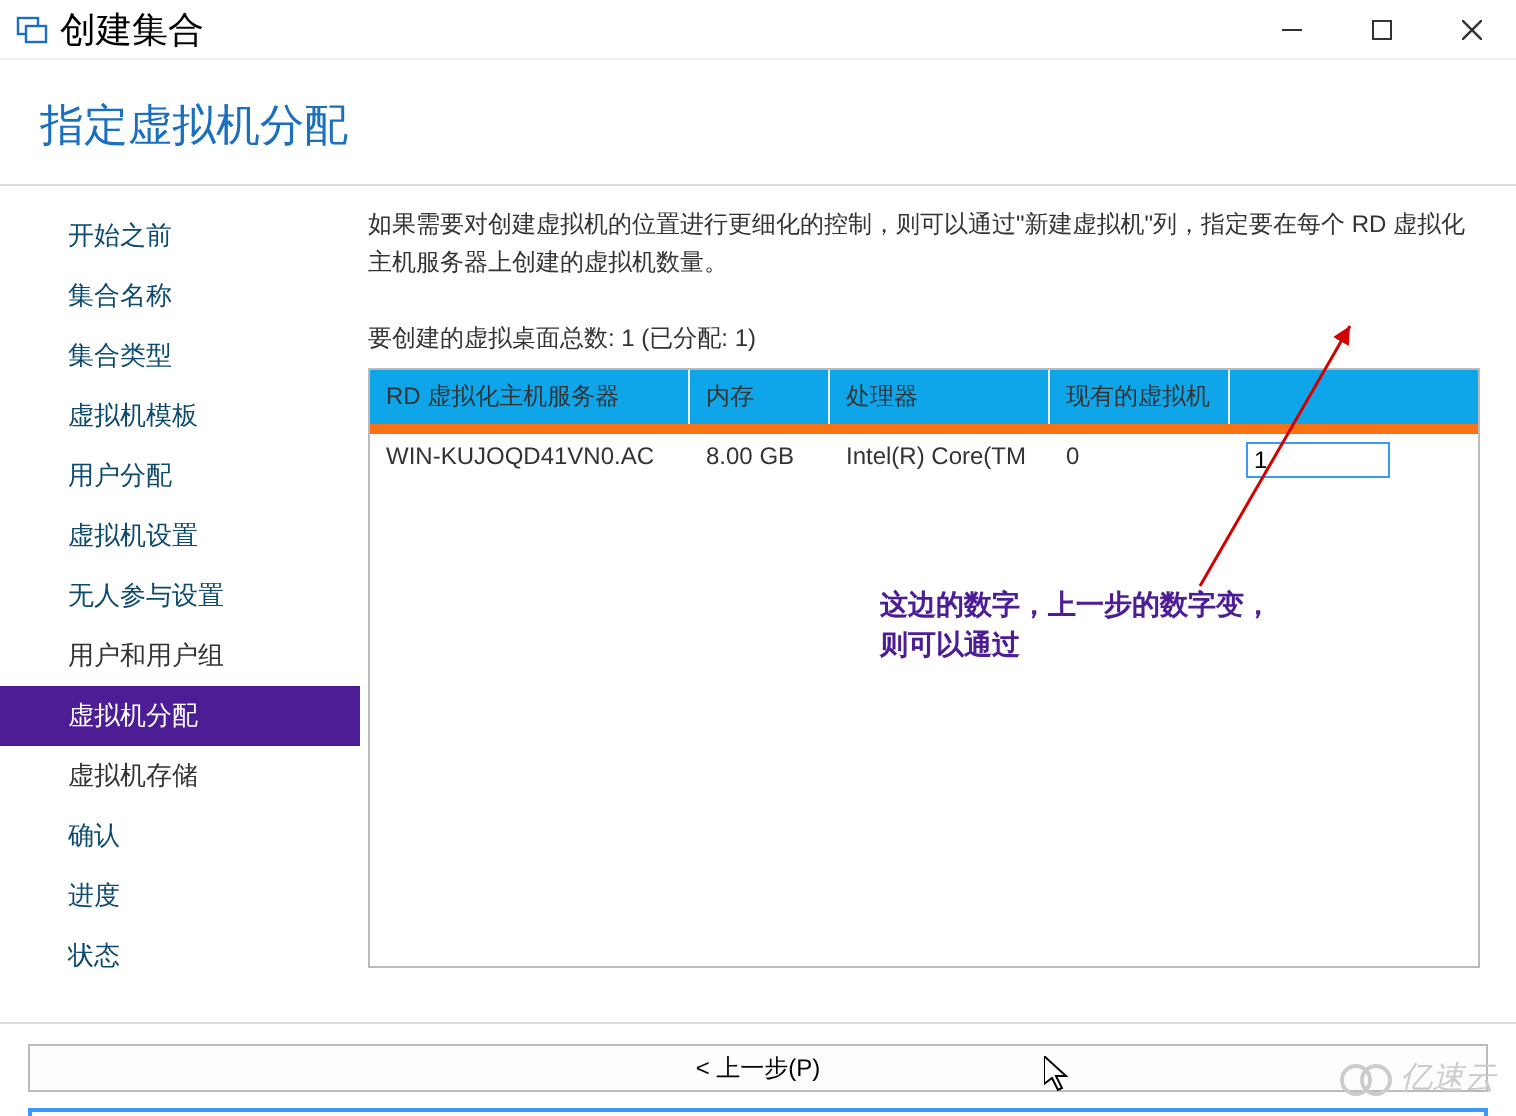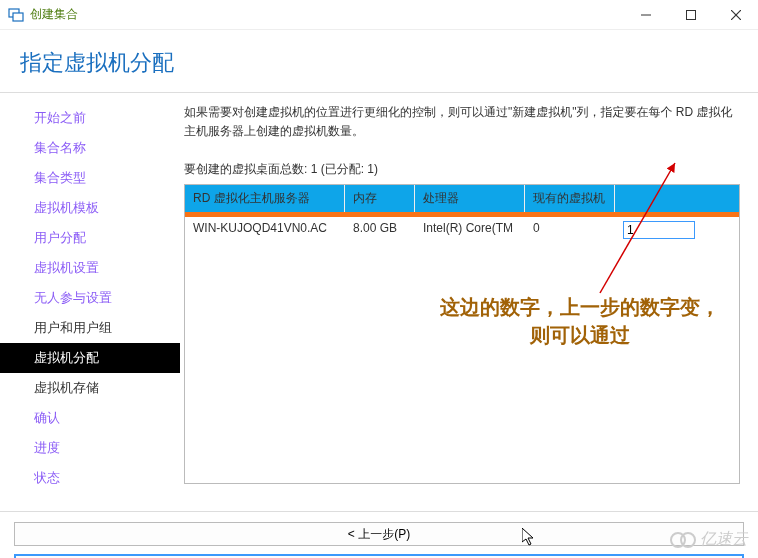--- a/index.html
+++ b/index.html
@@ -21,21 +21,21 @@
     padding: 0 0 0 8px;
     border-bottom: 1px solid #eee;
   }
   .titlebar .app-icon {
     width: 16px; height: 16px;
     margin-right: 6px;
     display: inline-flex;
     align-items: center;
     justify-content: center;
   }
-  .titlebar .title { flex: 1; color: #4d7c0f; font-size: 12px; }
+  .titlebar .title { flex: 1; color: #000000; font-size: 18px; }
   .winbtn {
     width: 45px; height: 30px;
     display: flex; align-items: center; justify-content: center;
     color: #333;
     cursor: pointer;
   }
   .header-title {
     font-size: 22px;
     color: #1a6fbf;
     padding: 18px 20px 14px 20px;
@@ -44,27 +44,27 @@
   .body {
     display: flex;
     height: 418px;
   }
   .sidebar {
     width: 180px;
     padding: 10px 0;
   }
   .nav-item {
     padding: 6px 14px 6px 34px;
-    color: #8b5cf6;
+    color: #0c4a6e;
     cursor: pointer;
     font-size: 13px;
   }
   .nav-item.dark { color: #333; }
   .nav-item.active {
-    background: #000000;
+    background: #4c1d95;
     color: #fff;
   }
   .main {
     flex: 1;
     padding: 10px 18px 10px 4px;
     position: relative;
   }
   .desc { color: #333; line-height: 1.6; margin-bottom: 20px; }
   .subhead { margin-bottom: 6px; }
   .table-wrap {
@@ -99,25 +99,25 @@
   .col-new  { width: 80px; }
   .newvm-input {
     width: 72px;
     border: 1px solid #3b99fc;
     padding: 1px 3px;
     font-size: 12px;
     font-family: inherit;
   }
   .annotation {
     position: absolute;
-    color: #a16207;
-    font-size: 20px;
+    color: #4c1d95;
+    font-size: 14px;
     font-weight: bold;
     line-height: 1.4;
-    text-align: center;
+    text-align: left;
     pointer-events: none;
   }
   .arrow-svg {
     position: absolute;
     pointer-events: none;
   }
   .footer {
     border-top: 1px solid #ddd;
     padding: 10px 14px;
     display: flex;

